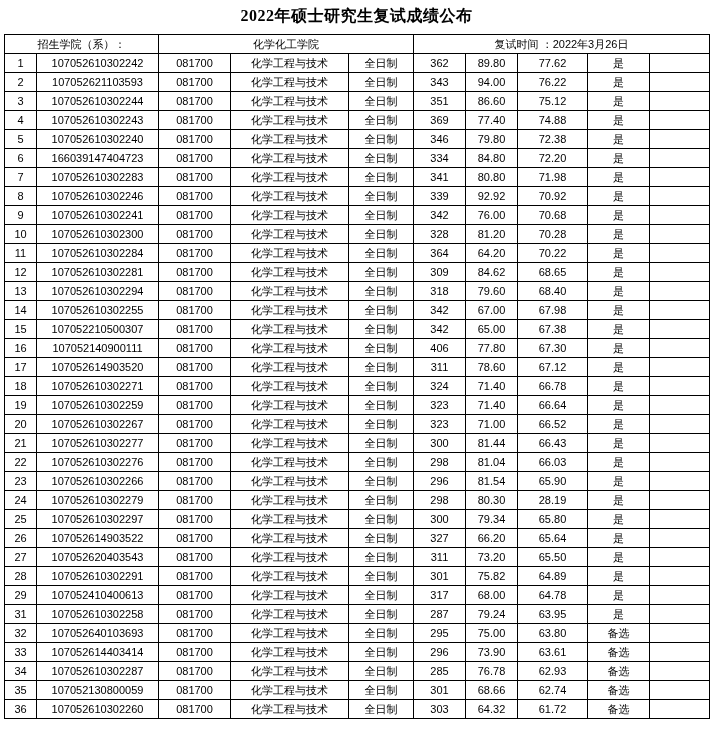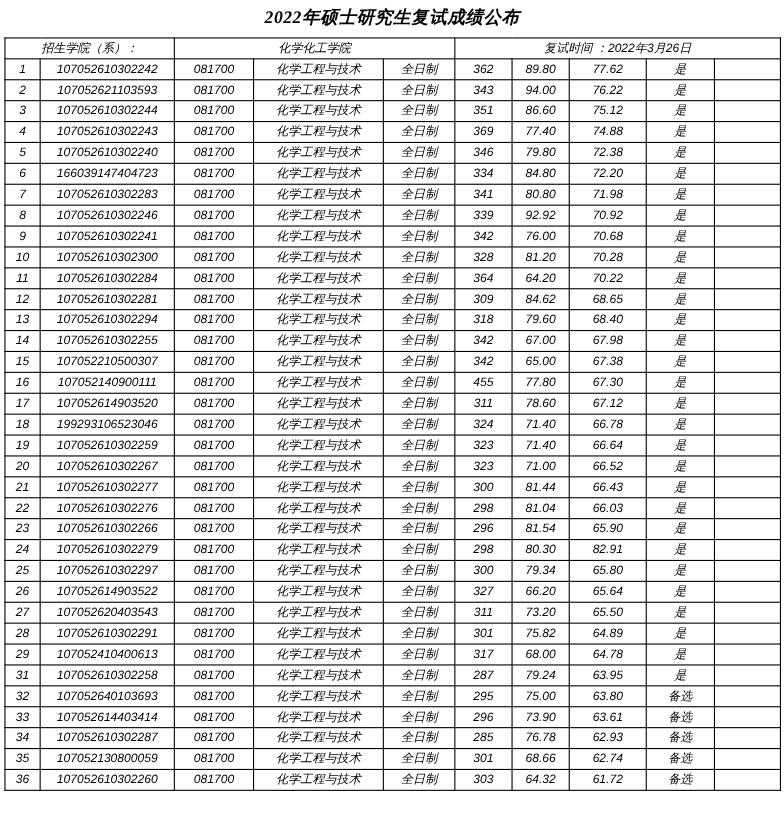--- a/index.html
+++ b/index.html
@@ -12,21 +12,20 @@
     height: 750px;
     font-family: "Liberation Sans", sans-serif;
     color: #000000;
     overflow: hidden;
   }
   .page {
     width: 713px;
     height: 544px;
     position: relative;
     box-sizing: border-box;
-    font-style: italic;
   }
   .doc-title {
     text-align: center;
     font-size: 16px;
     font-weight: bold;
     letter-spacing: 0.5px;
     padding: 6px 0 7px 0;
     font-family: "Liberation Serif", serif;
   }
   table.grid {
@@ -294,41 +293,41 @@
           <td>67.38</td>
           <td>是</td>
           <td></td>
         </tr>
         <tr class="body-row">
           <td>16</td>
           <td class="ticket">107052140900111</td>
           <td>081700</td>
           <td class="majname">化学工程与技术</td>
           <td>全日制</td>
-          <td>455</td>
+          <td>406</td>
           <td>77.80</td>
           <td>67.30</td>
           <td>是</td>
           <td></td>
         </tr>
         <tr class="body-row">
           <td>17</td>
           <td class="ticket">107052614903520</td>
           <td>081700</td>
           <td class="majname">化学工程与技术</td>
           <td>全日制</td>
           <td>311</td>
           <td>78.60</td>
           <td>67.12</td>
           <td>是</td>
           <td></td>
         </tr>
         <tr class="body-row">
           <td>18</td>
-          <td class="ticket">199293106523046</td>
+          <td class="ticket">107052610302271</td>
           <td>081700</td>
           <td class="majname">化学工程与技术</td>
           <td>全日制</td>
           <td>324</td>
           <td>71.40</td>
           <td>66.78</td>
           <td>是</td>
           <td></td>
         </tr>
         <tr class="body-row">
@@ -392,21 +391,21 @@
           <td></td>
         </tr>
         <tr class="body-row">
           <td>24</td>
           <td class="ticket">107052610302279</td>
           <td>081700</td>
           <td class="majname">化学工程与技术</td>
           <td>全日制</td>
           <td>298</td>
           <td>80.30</td>
-          <td>82.91</td>
+          <td>28.19</td>
           <td>是</td>
           <td></td>
         </tr>
         <tr class="body-row">
           <td>25</td>
           <td class="ticket">107052610302297</td>
           <td>081700</td>
           <td class="majname">化学工程与技术</td>
           <td>全日制</td>
           <td>300</td>

